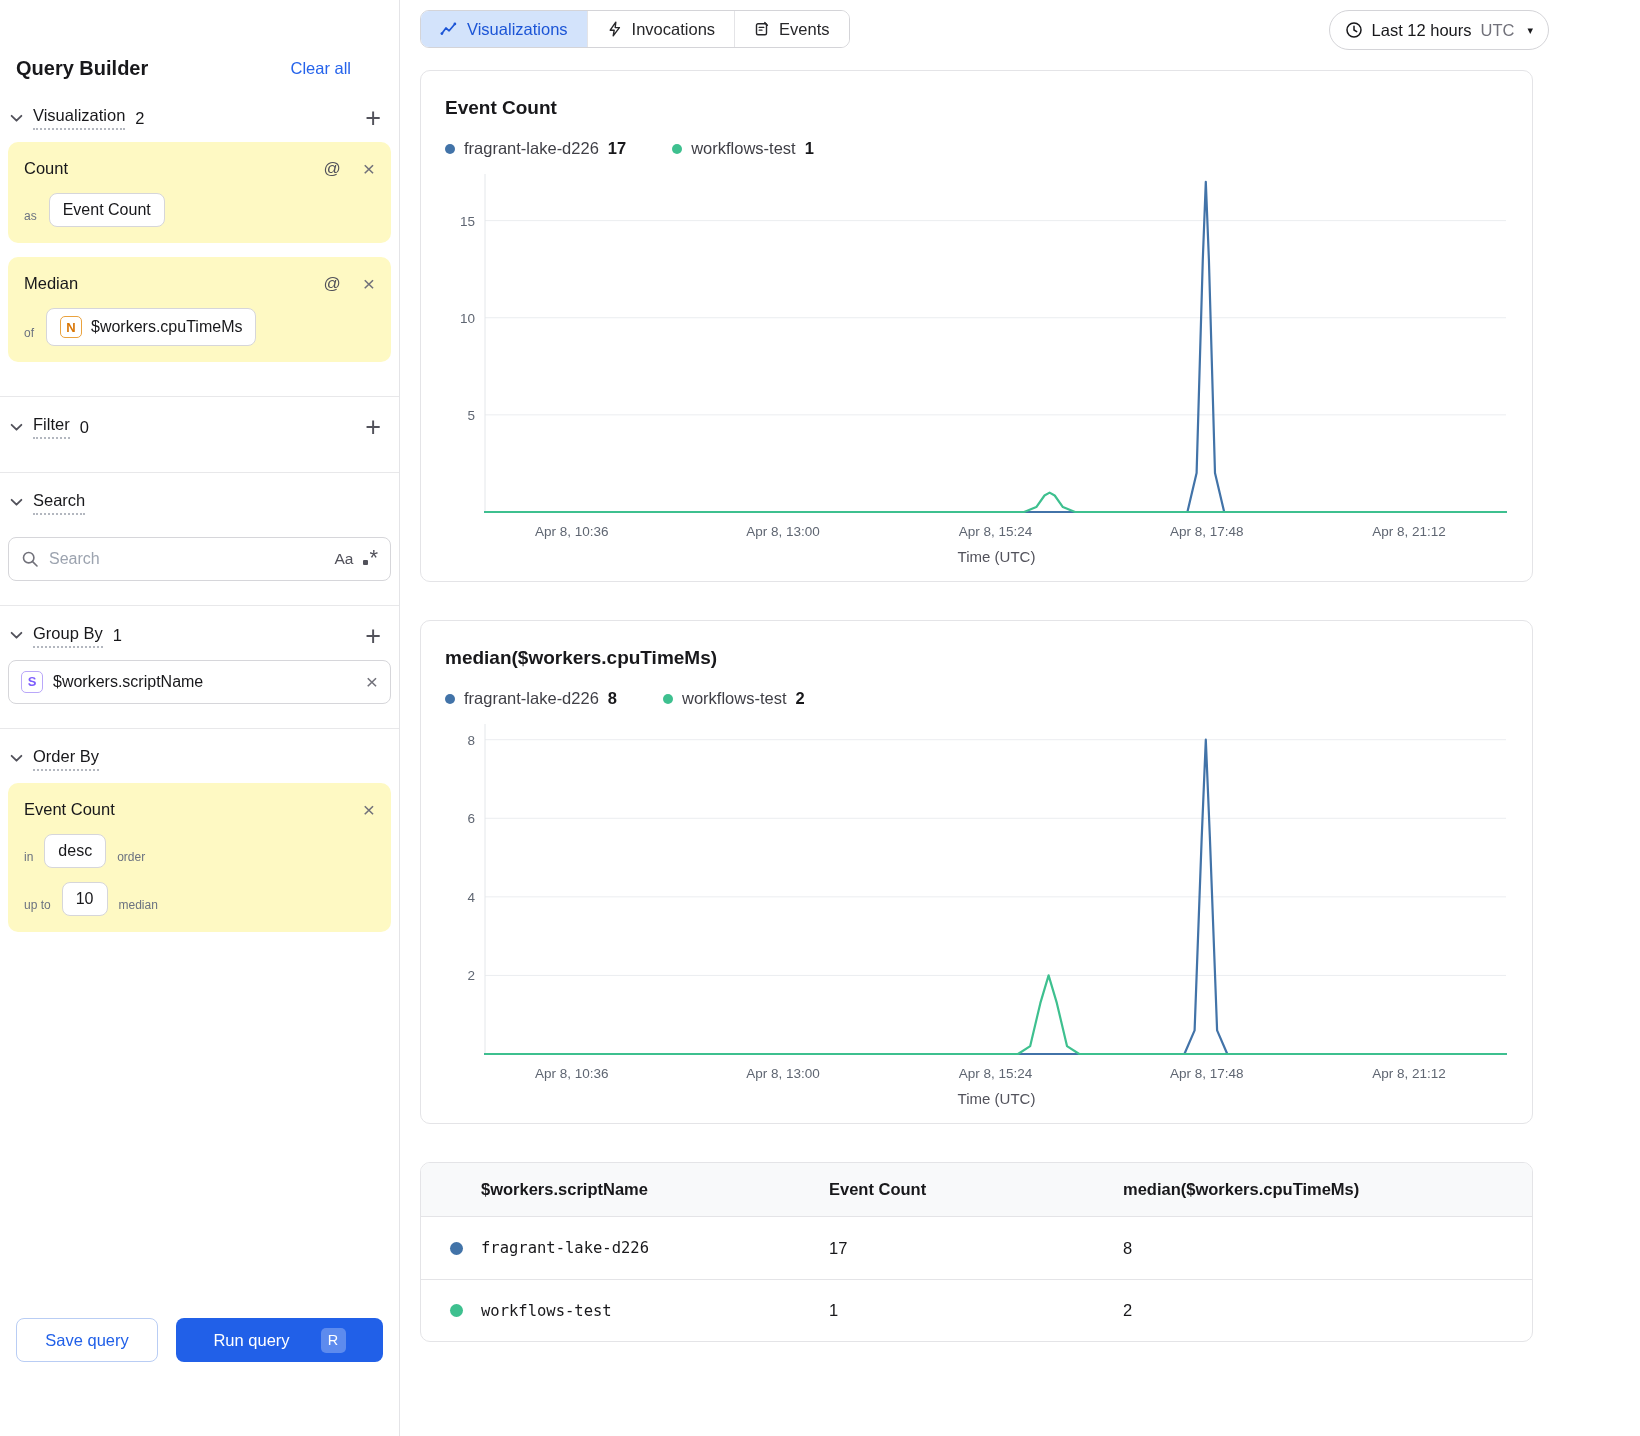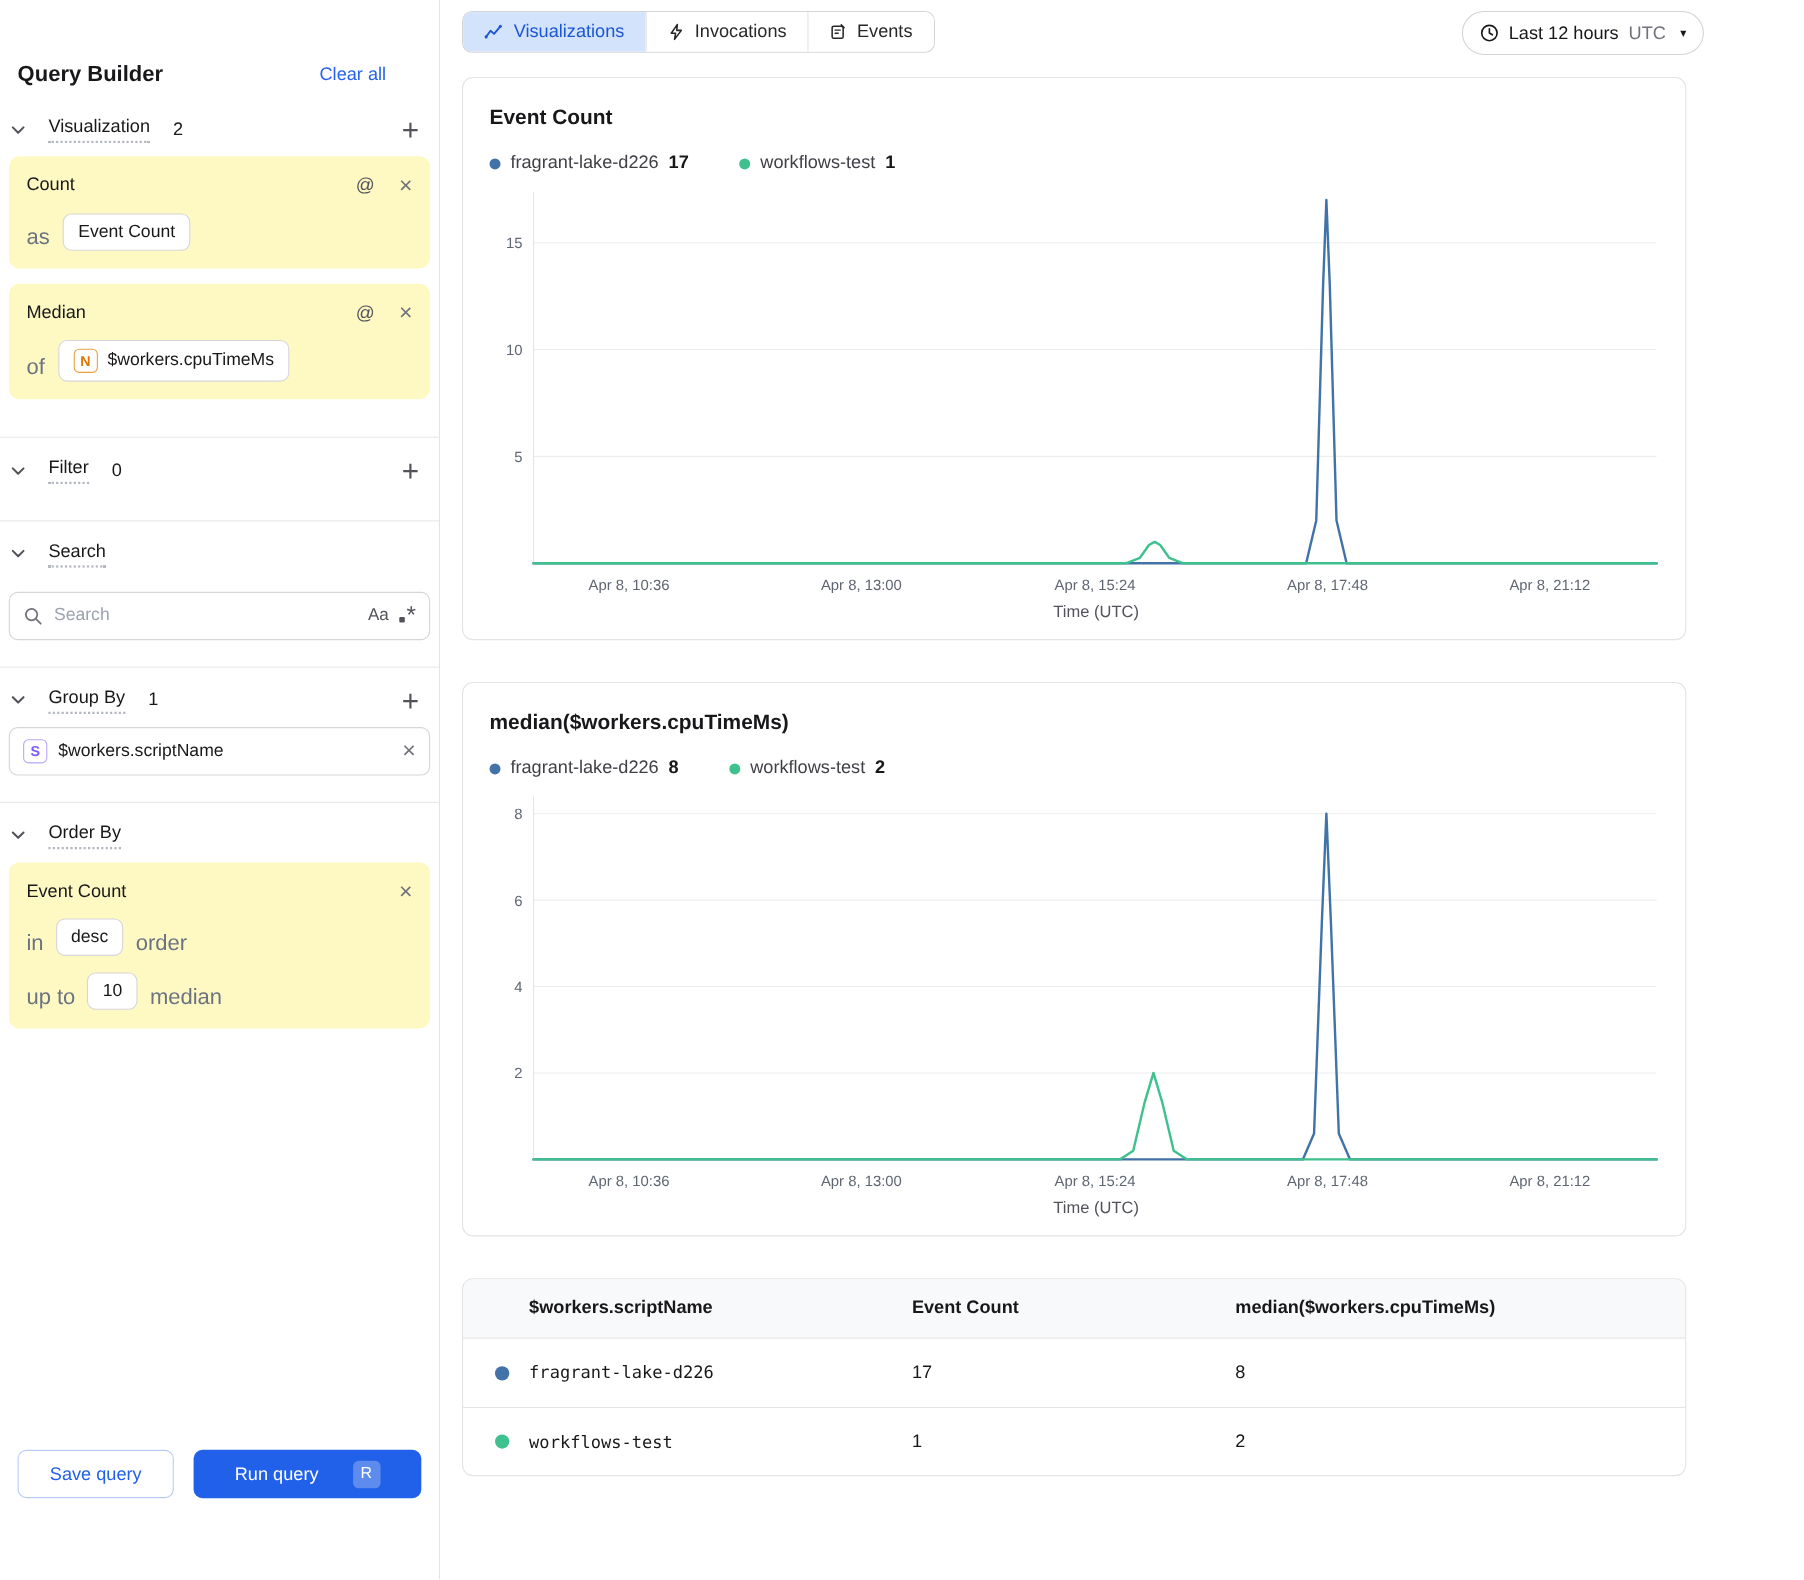--- a/index.html
+++ b/index.html
@@ -7,33 +7,33 @@
   body {
     display:flex; background:#fff; color:#18181b;
     font-family:"Liberation Sans", sans-serif; font-size:16px; overflow:hidden;
   }
   
   .sidebar { width:400px; min-width:400px; height:1436px; border-right:1px solid #e4e4e7;
     display:flex; flex-direction:column; padding:14px 8px 0 8px; background:#fff; }
   .sb-header { display:flex; justify-content:space-between; align-items:center; padding:6px 8px 0 8px; margin-bottom:24px;margin-top:37px; }
   .sb-header h1 { font-size:20px; font-weight:700; }
   .clear-all { color:#2563eb; font-size:16.5px; cursor:pointer; text-decoration:none; margin-right:32px; }
-  .sec-head { display:flex; align-items:center; gap:21px; margin:2px 2px 12px 2px; }
+  .sec-head { display:flex; align-items:center; gap:10px; margin:2px 2px 12px 2px; }
   .sec-label { font-size:16.5px; border-bottom:2px dotted #b3b7bf; padding-bottom:3px; }
   .sec-count { font-size:16.5px; }
   .plus-btn { margin-left:auto; background:none; border:none; font-size:27px; font-weight:300;
     color:#52525b; line-height:0.9; padding:0 8px; cursor:pointer; }
   .chev { flex:0 0 auto; }
   .sb-card { background:#fef9c3; border-radius:10px; padding:16px; margin-bottom:14px; }
   .card-head { display:flex; align-items:center; }
   .card-title { font-size:16.5px; }
   .icon-at { margin-left:auto; font-size:17px; color:#52525b; cursor:pointer; }
   .icon-x { margin-left:22px; font-size:21px; color:#71717a; cursor:pointer; line-height:1; }
   .card-row { display:flex; align-items:center; gap:12px; margin-top:14px; }
-  .muted { color:#6b7280; font-size:20px;margin-top:12px; }
+  .muted { color:#6b7280; font-size:12px;margin-top:12px; }
   .chip { background:#fff; border:1px solid #d6d6da; border-radius:8px; padding:7px 13px;
     color:#18181b; display:inline-flex; align-items:center; gap:9px; font-size:16px; cursor:pointer; }
   .badge { width:22px; height:22px; border-radius:5px; display:inline-flex; align-items:center;
     justify-content:center; font-size:13px; font-weight:700; background:#fff; }
   .badge-n { border:1.5px solid #eaa23e; color:#d97708; }
   .badge-s { border:1.5px solid #b9a7f9; color:#7c5cfc; }
   .divider { border-top:1px solid #e8e8ea; margin:20px -8px 16px -8px; }
   .search-box { display:flex; align-items:center; gap:10px; border:1px solid #d6d6da; border-radius:8px;
     height:44px; padding:0 12px; margin:10px 0 4px 0; background:#fff; }
   .search-box input { flex:1; min-width:0; border:none; outline:none; font-size:16px;

